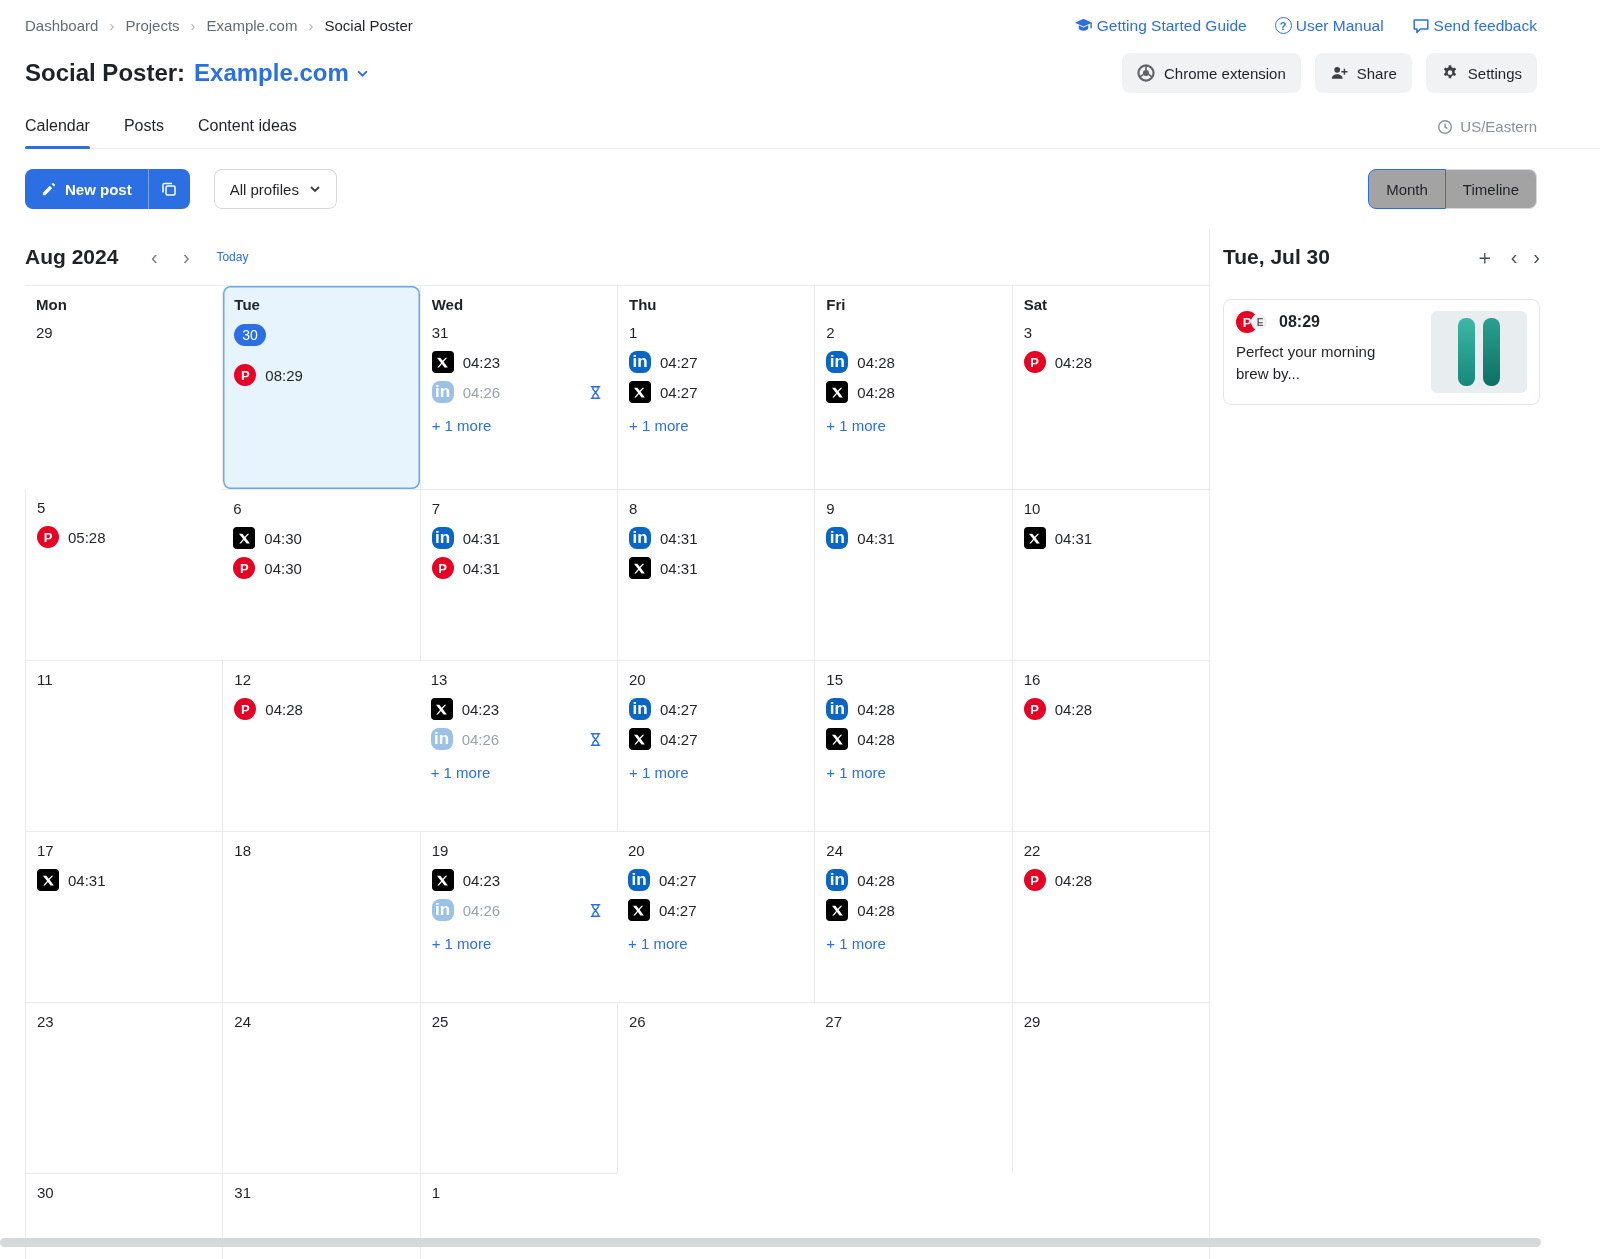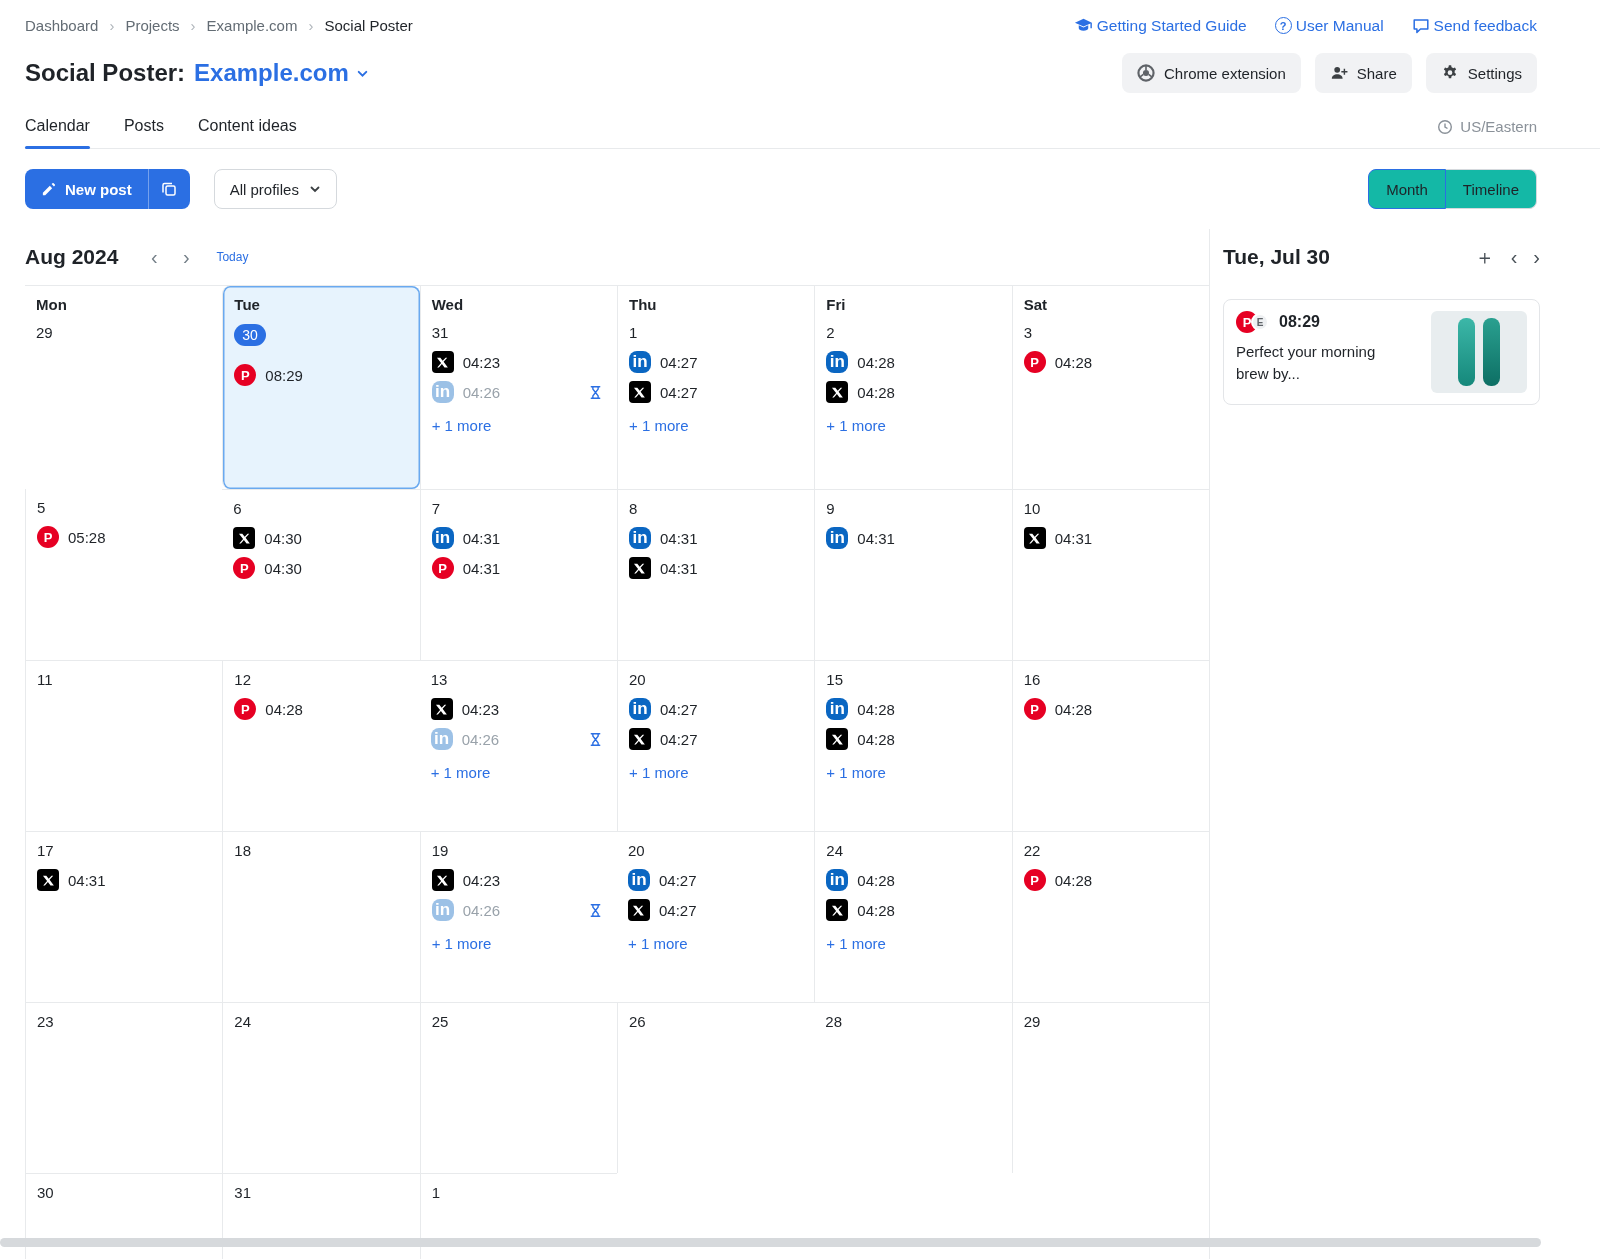--- a/index.html
+++ b/index.html
@@ -25,21 +25,21 @@
 .tab{font-size:16px;padding-bottom:13px;cursor:pointer;color:#1f2328;position:relative}
 .tab.active::after{content:"";position:absolute;left:0;right:0;bottom:-1px;height:3px;background:var(--accent);border-radius:2px}
 .timezone{display:flex;align-items:center;gap:7px;color:#8a9199;padding-bottom:13px}
 .toolbar{display:flex;justify-content:space-between;align-items:center;margin-top:20px;padding-right:63px}
 .toolbar-left{display:flex;align-items:center;gap:24px}
 .btn-group{display:flex}
 .btn-primary{display:flex;align-items:center;gap:9px;background:var(--accent);color:#fff;border:none;height:40px;padding:0 16px;font-size:15px;font-weight:bold;border-radius:8px 0 0 8px;font-family:inherit;cursor:pointer}
 .btn-primary-split{background:var(--accent);border:none;border-left:1px solid rgba(255,255,255,.35);border-radius:0 8px 8px 0;width:42px;height:40px;display:flex;align-items:center;justify-content:center;cursor:pointer}
 .dropdown-btn{display:flex;align-items:center;gap:10px;background:#fff;border:1px solid #d5d9dd;border-radius:8px;height:40px;padding:0 15px;font-size:15px;color:#1f2328;font-family:inherit;cursor:pointer}
 .segmented{display:flex}
-.seg{height:40px;padding:0 17px;background:#14b8a6;border:1px solid #d5d9dd;font-size:15px;color:#1f2328;font-family:inherit;cursor:pointer;display:flex;align-items:center}
+.seg{height:40px;padding:0 17px;background:#a3a3a3;border:1px solid #d5d9dd;font-size:15px;color:#1f2328;font-family:inherit;cursor:pointer;display:flex;align-items:center}
 .seg:first-child{border-radius:8px 0 0 8px}
 .seg:last-child{border-radius:0 8px 8px 0;border-left:none}
 .seg.active{border:1px solid var(--accent)}
 .main{display:flex;margin-top:20px;padding-right:60px}
 .calendar{flex:1;border-right:1px solid var(--border)}
 .cal-header{display:flex;align-items:center;height:56px;gap:4px}
 .cal-title{font-size:21px;font-weight:bold;margin-right:18px}
 .nav-btn{width:28px;height:28px;border:none;background:none;font-size:20px;color:#747f88;cursor:pointer;display:flex;align-items:center;justify-content:center;font-family:inherit}
 .today-link{color:var(--accent);font-size:12px;margin-left:12px;cursor:pointer;text-decoration:none}
 .grid{display:grid;grid-template-columns:repeat(6,1fr);border-top:1px solid var(--border);border-bottom:1px solid var(--border)}
@@ -465,21 +465,21 @@
           <div class="cell">
             <div class="daynum">24</div>
           </div>
           <div class="cell">
             <div class="daynum">25</div>
           </div>
           <div class="cell">
             <div class="daynum">26</div>
           </div>
           <div class="cell">
-            <div class="daynum">28</div>
+            <div class="daynum">27</div>
           </div>
           <div class="cell">
             <div class="daynum">29</div>
           </div>
           <div class="cell">
             <div class="daynum">30</div>
           </div>
           <div class="cell">
             <div class="daynum">31</div>
           </div>

